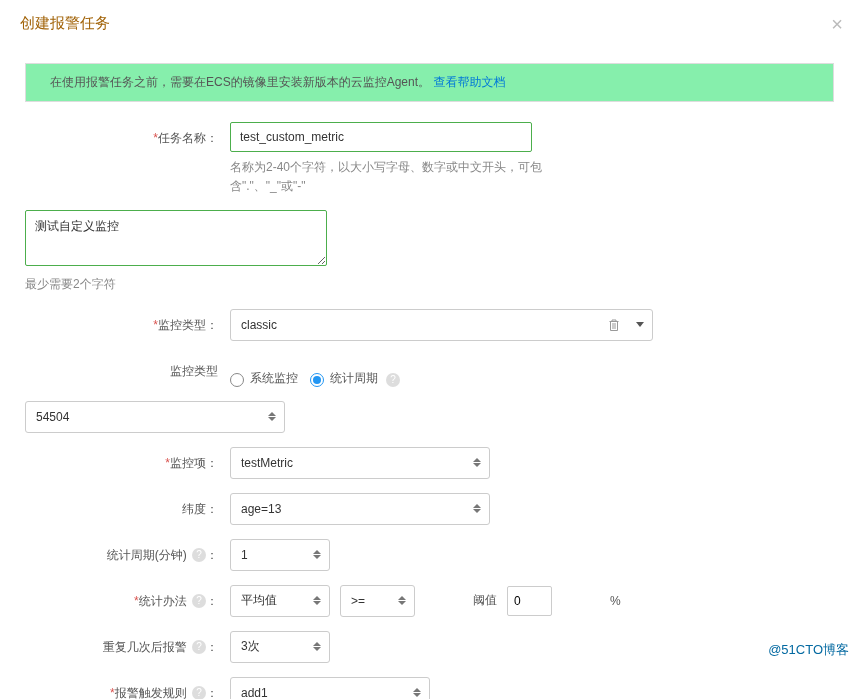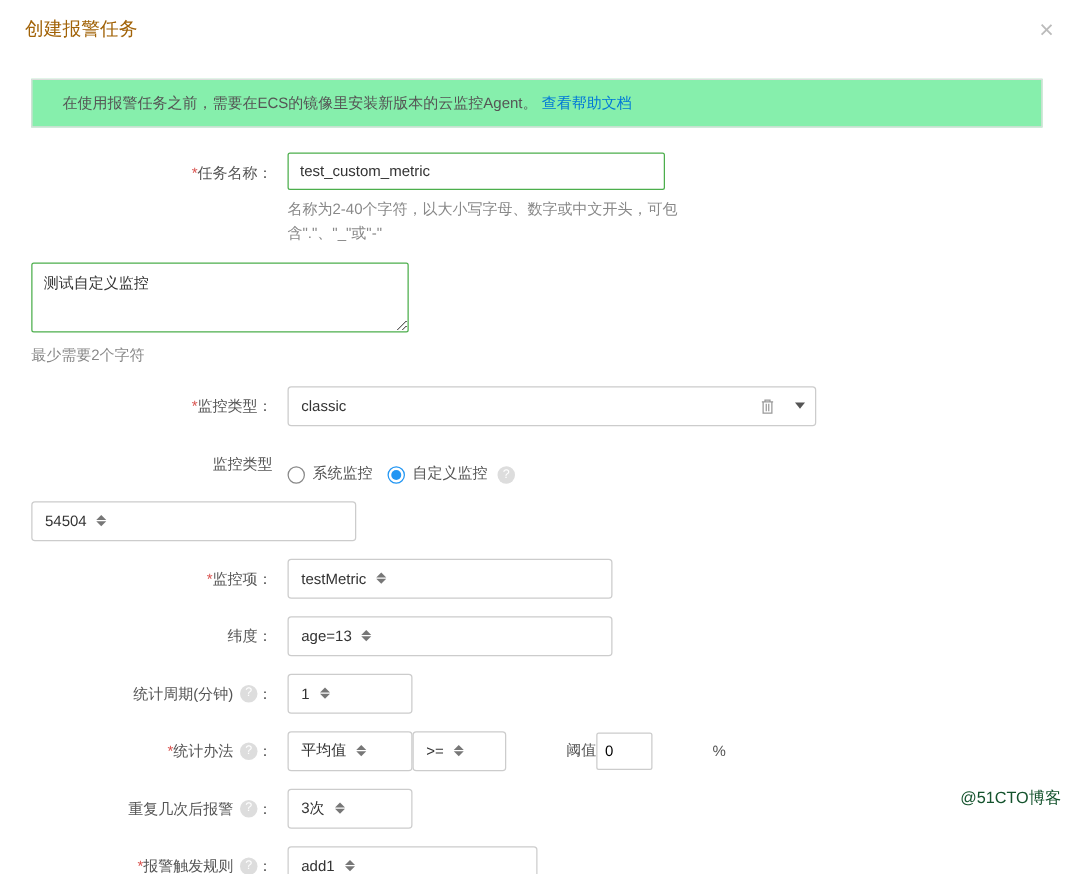--- a/index.html
+++ b/index.html
@@ -88,21 +88,21 @@
       font-size: 12px;
       color: #888;
       margin-top: 6px;
       line-height: 1.6;
       max-width: 360px;
     }
     textarea { resize: both; height: 56px; }
     .select-like {
       display: inline-flex;
       align-items: center;
-      justify-content: flex-start;
+      justify-content: space-between;
       border: 1px solid #ccc;
       border-radius: 3px;
       background: #fff;
       height: 32px;
       padding: 0 8px 0 10px;
       font-size: 12px;
       color: #333;
       cursor: pointer;
     }
     .select-like .caret-box {
@@ -136,24 +136,24 @@
     .del-icon svg { width:12px; height:14px; }
     .radio-row { display:flex; align-items:flex-end; height:32px; gap:6px; font-size:12px; color:#555;}
     .radio {
       width:14px; height:14px; border:1px solid #888; border-radius:50%; display:inline-flex; align-items:center; justify-content:center; cursor:pointer; background:#fff;
     }
     .radio.checked { border-color:#2296f3; }
     .radio.checked::after { content:""; width:8px; height:8px; border-radius:50%; background:#2296f3; }
     .w-260 { width: 260px; }
     .w-100 { width: 100px; }
     .w-75  { width: 75px; }
-    .inline { display:inline-flex; align-items:center; }
+    .inline { display:inline-flex; align-items:center; gap:10px; }
     .unit { font-size:12px; color:#555;padding-left:48px; }
     .watermark {
-      position:absolute; right:10px; bottom:52px; color:#14532d; font-size:13px;
+      position:absolute; right:10px; bottom:40px; color:#0369a1; font-size:13px;
     }
     .num-input {
       width:45px; height:30px; border:1px solid #ccc; border-radius:2px; padding:0 6px; font-size:12px;
     }
   </style>
 </head>
 <body>
 
 <div class="modal-header">
   <span class="modal-title">创建报警任务</span>
@@ -198,21 +198,21 @@
       </div>
     </div>
   </div>
 
   <div class="form-row">
     <div class="form-label"><span>监控类型</span></div>
     <div class="form-control-wrap radio-row">
       <span class="radio"></span>
       <span>系统监控</span>
       <span class="radio checked" style="margin-left:6px;"></span>
-      <span>自定义监控</span>
+      <span>统计周期</span>
       <span class="help-icon">?</span>
     </div>
   </div>
 
   <div class="form-row">
     <div class="form-control-wrap">
       <div class="select-like w-260">
         <span>54504</span>
         <span class="caret-box">
             <span class="caret-up"></span>

